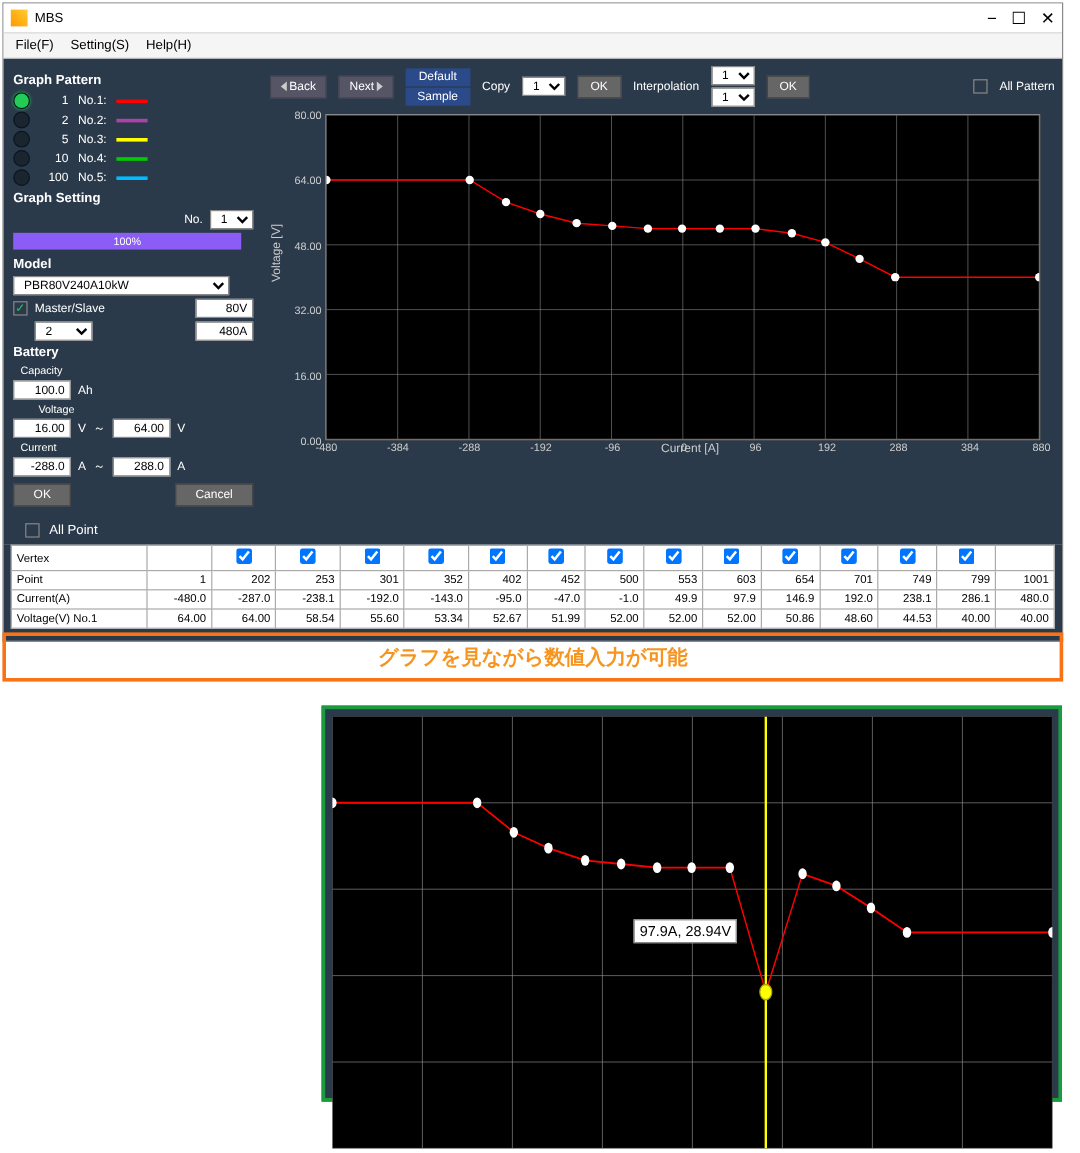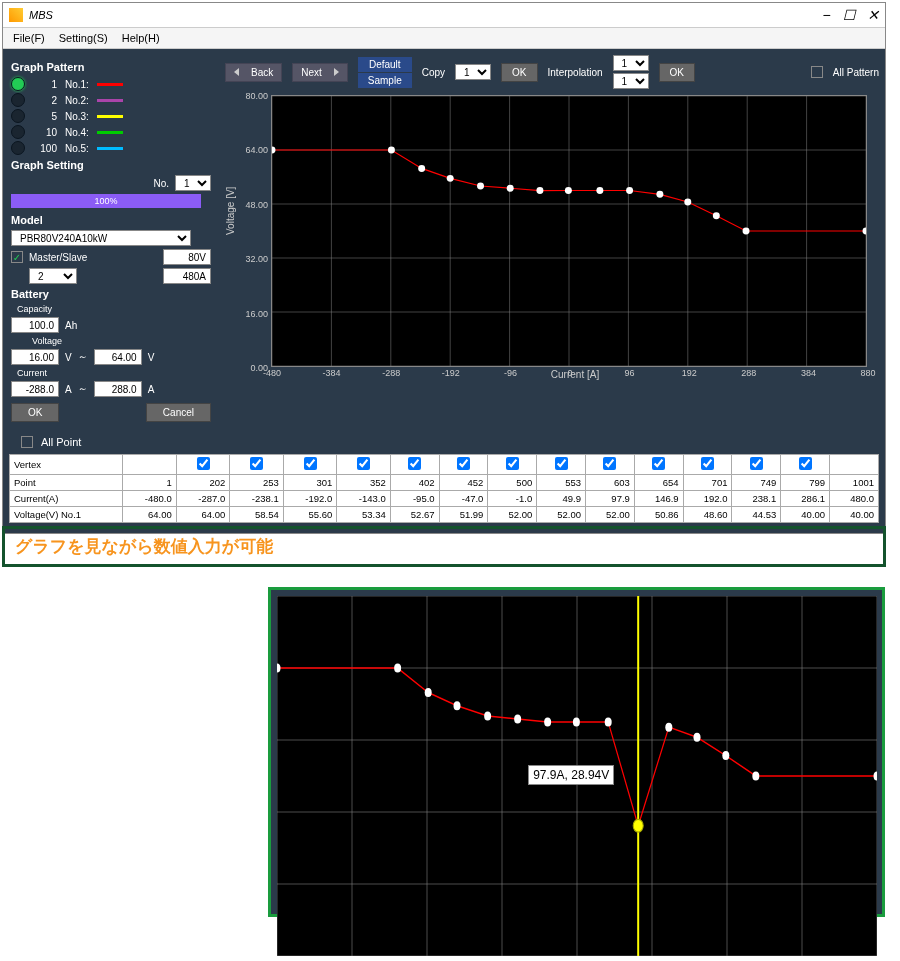--- a/index.html
+++ b/index.html
@@ -1,19 +1,19 @@
 <!DOCTYPE html>
 <html><head>
 <meta charset="utf-8">
 <style>
 * { box-sizing: border-box; margin: 0; padding: 0; font-family: Arial, sans-serif; }
 body { width: 900px; height: 961px; background: #fff; font-size: 10px; }
 
 .window { width: 884px; margin: 2px; border: 1px solid #888; background: #fff; }
-.titlebar { display: flex; align-items: center; padding: 4px 6px; border-bottom: 1px solid #ccc; background: #fff; font-style: italic; }
+.titlebar { display: flex; align-items: center; padding: 4px 6px; border-bottom: 1px solid #ccc; background: #fff; }
 .titlebar-icon { width: 14px; height: 14px; background: linear-gradient(45deg,#f90,#fc3); margin-right: 6px; }
 .titlebar-title { flex: 1; font-size: 11px; }
 .titlebar-btns { display: flex; gap: 12px; }
 .titlebar-btns span { font-size: 14px; cursor: pointer; font-family: sans-serif; }
 
 .menubar { display: flex; gap: 14px; padding: 4px 10px; border-bottom: 1px solid #ccc; font-size: 11px; background: #f5f5f5; }
 
 .body { display: flex; background: #2b3a4a; }
 
 .sidebar { width: 216px; padding: 8px; color: #fff; }
@@ -30,21 +30,21 @@
 .sel-wide { width: 180px; }
 .check { width: 12px; height: 12px; background: #2b3a4a; border: 1px solid #888; display: inline-flex; align-items: center; justify-content: center; }
 .check.on::after { content: "✓"; color: #2c5; font-size: 10px; }
 .prog { background: #8b5cf6; width: 190px; height: 14px; position: relative; color: #fff; font-size: 9px; text-align: center; line-height: 14px; }
 .prog span { position: relative; }
 .btn { background: #666; color: #fff; border: 1px solid #444; padding: 3px 16px; font-size: 10px; cursor: pointer; }
 .btn-row { display: flex; gap: 10px; margin-top: 6px; justify-content: space-between; }
 
 .main { flex: 1; padding: 6px; }
 .toolbar { display: flex; align-items: center; gap: 10px; margin-bottom: 6px; color: #fff; font-size: 10px; }
-.nav-btn { background: #556; border: 1px solid #445; padding: 3px 8px; color: #fff; display: inline-flex; align-items: center; gap: 12px; cursor: pointer; }
+.nav-btn { background: #556; border: 1px solid #445; padding: 3px 8px; color: #fff; display: inline-flex; align-items: center; gap: 2px; cursor: pointer; }
 .tri-l { width: 0; height: 0; border-top: 4px solid transparent; border-bottom: 4px solid transparent; border-right: 5px solid #ccc; }
 .tri-r { width: 0; height: 0; border-top: 4px solid transparent; border-bottom: 4px solid transparent; border-left: 5px solid #ccc; }
 .tab-stack { display: flex; flex-direction: column; gap: 1px; }
 .tab { background: #2a4a8a; color: #fff; padding: 2px 10px; font-size: 10px; text-align: center; cursor: pointer; }
 .interp-sel { display: flex; flex-direction: column; gap: 2px; }
 
 .chart { background: #000; width: 596px; height: 272px; position: relative; border: 1px solid #888; }
 .chart svg { position: absolute; left: 0; top: 0; width: 100%; height: 100%; }
 .chart-wrap { position: relative; padding: 0 0 28px 46px; }
 .ylabel { position: absolute; left: 0; top: 140px; transform: rotate(-90deg); transform-origin: left top; font-size: 10px; color: #ccc; }
@@ -52,21 +52,21 @@
 .ytick { position: absolute; right: 100%; margin-right: 4px; font-size: 9px; color: #ccc; transform: translateY(-50%); }
 .xtick { position: absolute; top: 100%; font-size: 9px; color: #ccc; transform: translateX(-50%); margin-top: 2px; }
 
 .allpoint { background: #2b3a4a; padding: 6px 18px; color: #fff; display: flex; align-items: center; gap: 8px; font-size: 11px; }
 .table-wrap { background: #2b3a4a; padding: 0 6px 10px 6px; }
 table.dtable { width: 100%; border-collapse: collapse; background: #fff; color: #000; font-size: 9.5px; }
 table.dtable td, table.dtable th { border: 1px solid #aaa; padding: 2px 4px; text-align: right; white-space: nowrap; }
 table.dtable td:first-child { text-align: left; }
 .chk-cell { text-align: center !important; }
 
-.caption-orange { border: 3px solid #14532d; padding: 6px 10px; font-size: 17px; color: #f7941e; font-weight: bold; margin: 0 2px 10px 2px; width: 884px; box-sizing: border-box; }
+.caption-orange { border: 3px solid #f97316; padding: 6px 10px; font-size: 17px; color: #f7941e; font-weight: bold; margin: 0 2px 10px 2px; width: 884px; box-sizing: border-box; text-align: center; }
 .caption-orange-wrap { position: relative; top: -10px; }
 
 .zoom-panel { width: 617px; height: 330px; margin-left: 268px; border: 3px solid #1a9c3e; background: #2b3a4a; padding: 6px; position: relative; }
 .zoom-chart { background: #000; width: 600px; height: 360px; position: relative; margin: 0 auto; }
 .zoom-chart svg { width: 100%; height: 100%; }
 .zoom-caption { font-size: 16px; color: #1a9c3e; font-weight: bold; text-align: right; padding: 6px 4px 0 0; }
 .tooltip { position: absolute; background: #fff; border: 1px solid #888; padding: 2px 4px; font-size: 12px; color: #000; }
 </style>
 </head>
 <body>

